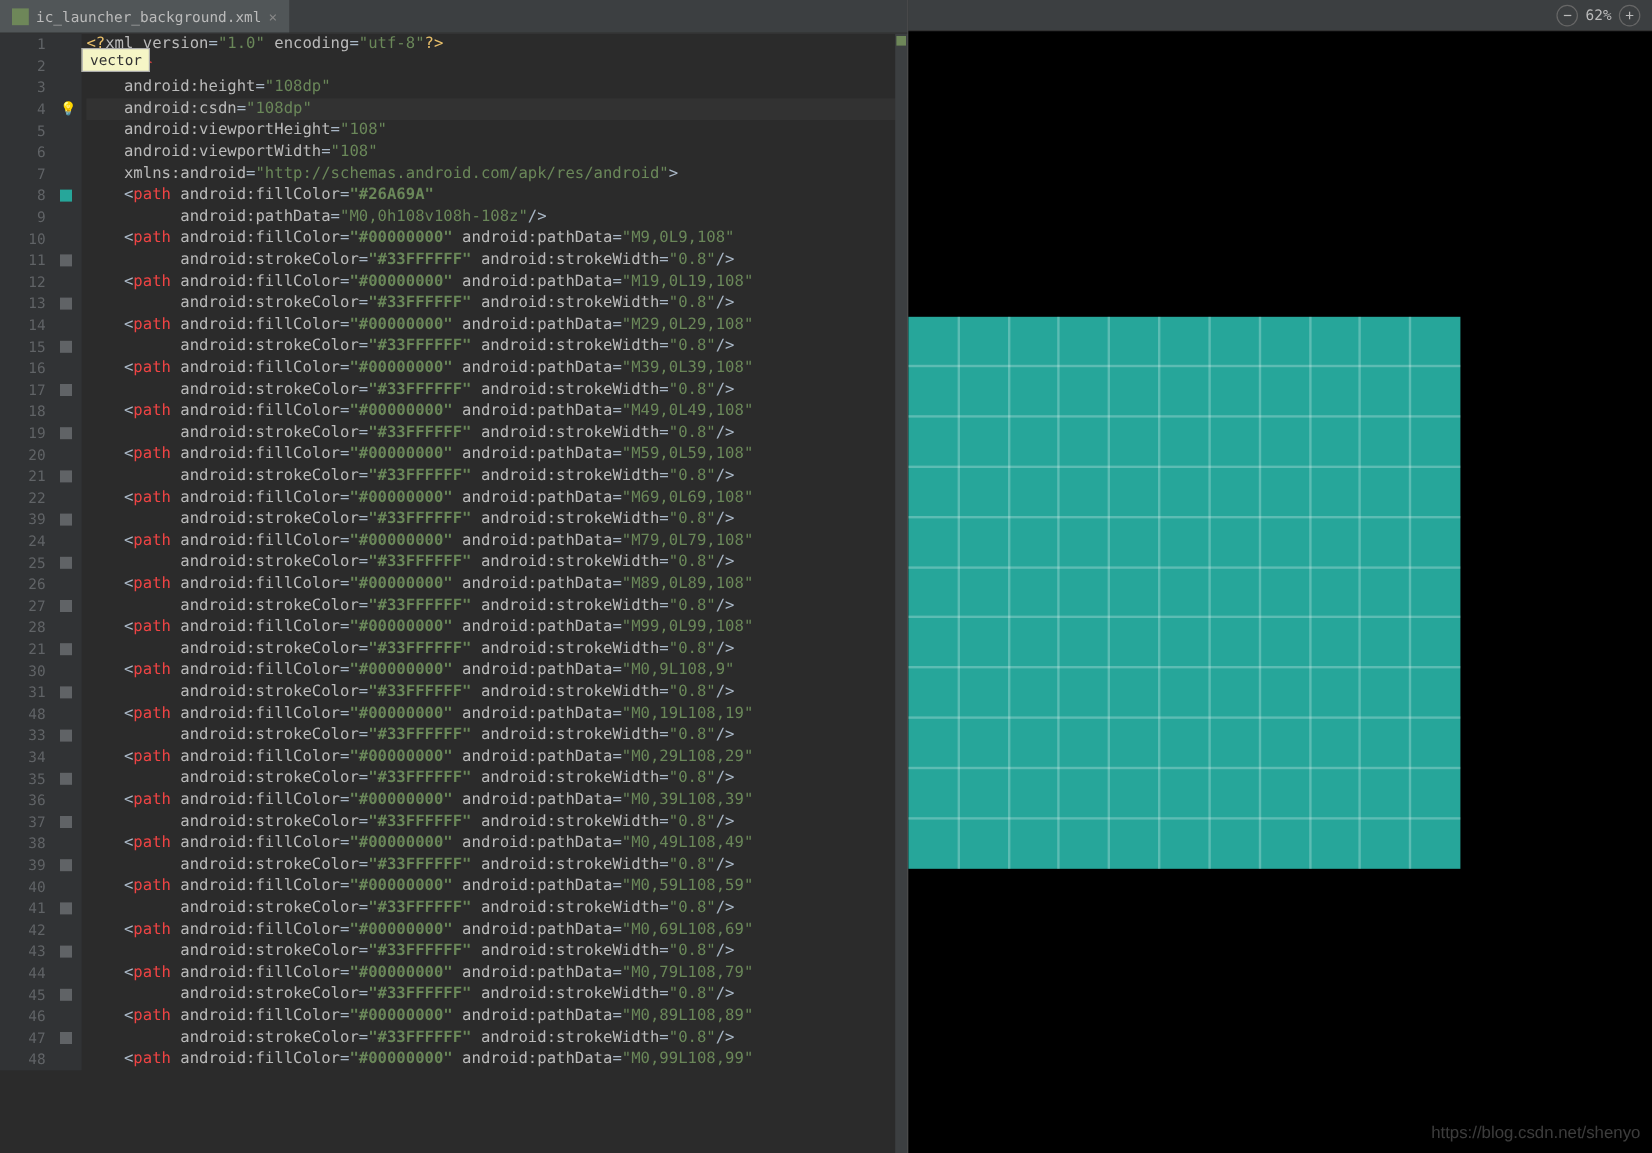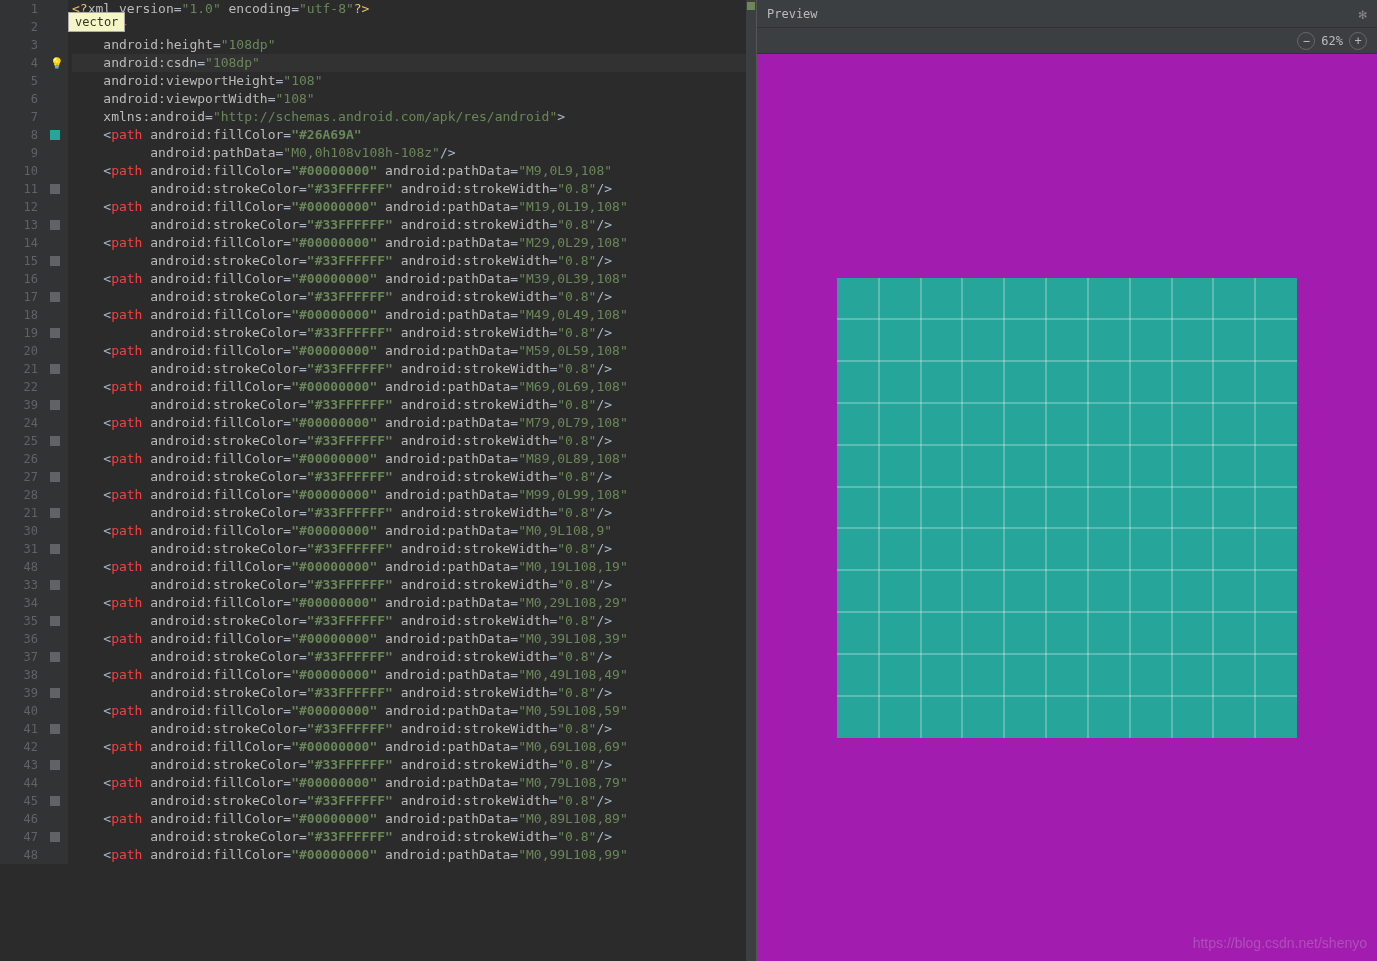--- a/index.html
+++ b/index.html
@@ -161,22 +161,21 @@
     align-items: center;
     justify-content: center;
     font-size: 12px;
     cursor: pointer;
     color: #bbb;
   }
   .preview-canvas {
     flex: 1;
     display: flex;
     align-items: center;
-    justify-content: center;
-    background: #a21caf;
+    background: #000000;
     position: relative;
   }
   .vector-preview {
     width: 460px;
     height: 460px;
     background: #26a69a;
     position: relative;
   }
   .grid-line-v, .grid-line-h {
     position: absolute;
@@ -198,20 +197,27 @@
   .c-attr   { color: #bababa; }
   .c-str    { color: #6a8759; }
   .c-hexstr { color: #6a8759; font-weight: bold; }
   .c-proc   { color: #e8bf6a; }
   .c-punc   { color: #a9b7c6; }
 </style>
 </head>
 <body>
 
 <div class="editor-panel">
+  <div class="tab-bar">
+    <div class="file-tab">
+      <span class="file-icon"></span>
+      <span>ic_launcher_background.xml</span>
+      <span class="close-x">×</span>
+    </div>
+  </div>
   <div class="code-scroll">
     <div class="tooltip">vector</div>
     <div class="code-table">
       <div class="gutter" id="gutter">
           <div>1</div>
           <div>2</div>
           <div>3</div>
           <div>4</div>
           <div>5</div>
           <div>6</div>
@@ -359,24 +365,20 @@
           <div class="code-line">    <span class="c-punc">&lt;</span><span class="c-tag">path</span> <span class="c-attr">android:fillColor</span><span class="c-punc">=</span><span class="c-hexstr">"#00000000"</span> <span class="c-attr">android:pathData</span><span class="c-punc">=</span><span class="c-str">"M0,99L108,99"</span></div>
         </div>
     </div>
     <div class="scrollbar-track">
       <div class="scroll-warn"></div>
     </div>
   </div>
 </div>
 
 <div class="preview-panel">
-  <div class="preview-header">
-    <span>Preview</span>
-    <span class="gear">✻</span>
-  </div>
   <div class="zoom-bar">
     <span class="zoom-btn">−</span>
     <span>62%</span>
     <span class="zoom-btn">+</span>
   </div>
   <div class="preview-canvas">
     <div class="vector-preview" id="vector-preview">
         <div class="grid-line-v" style="left: 40.8182px;"></div>
         <div class="grid-line-h" style="top: 40.8182px;"></div>
         <div class="grid-line-v" style="left: 82.6364px;"></div>

